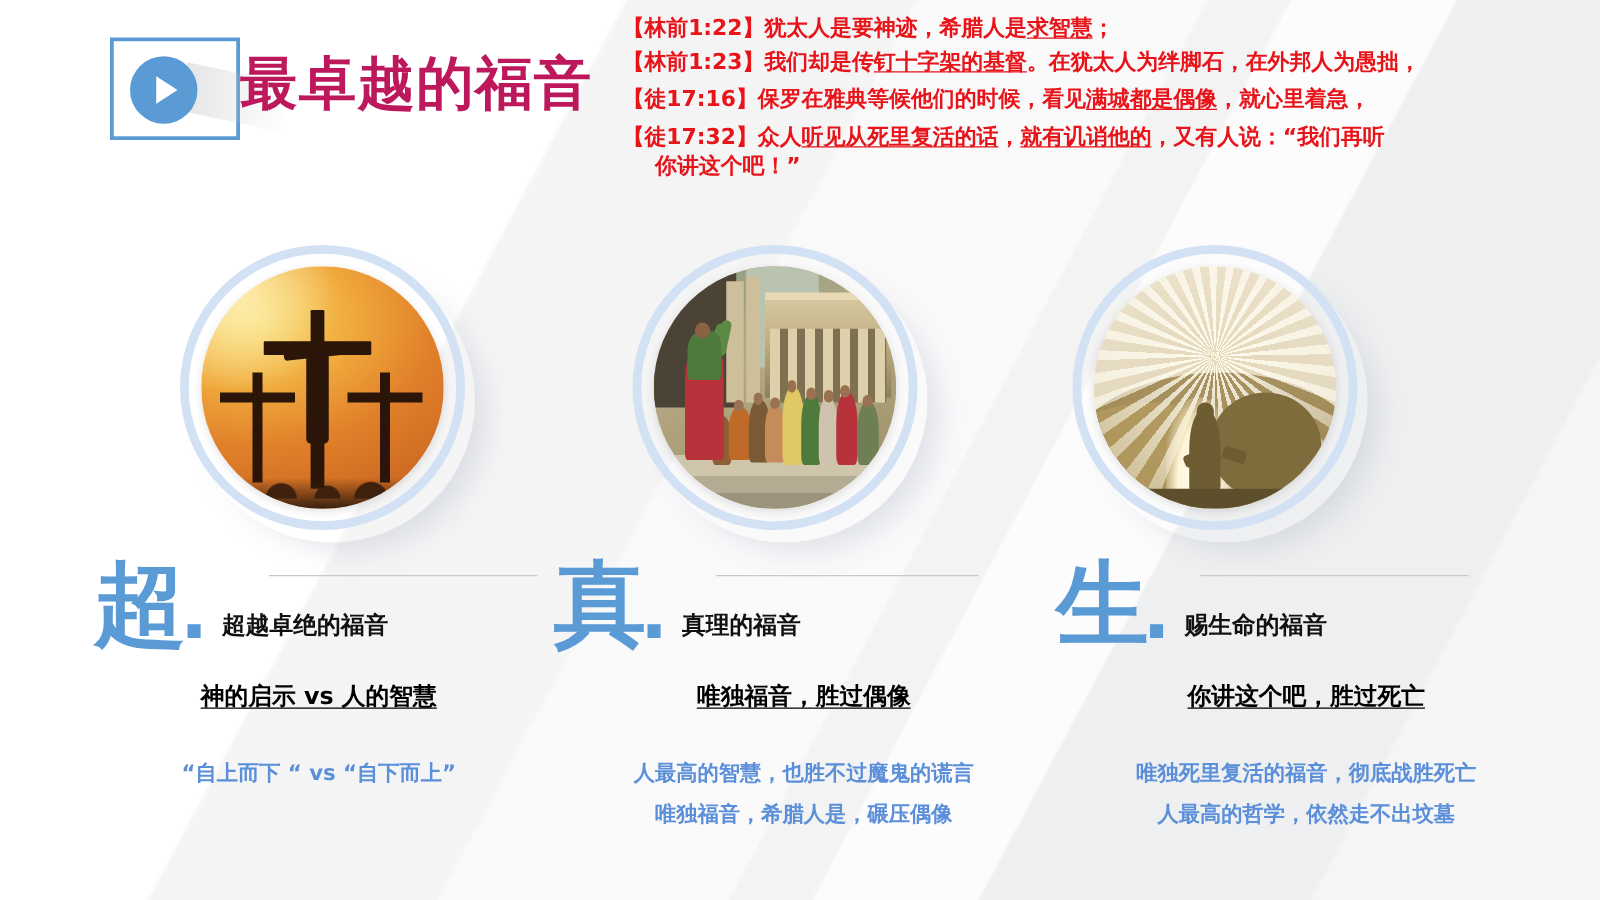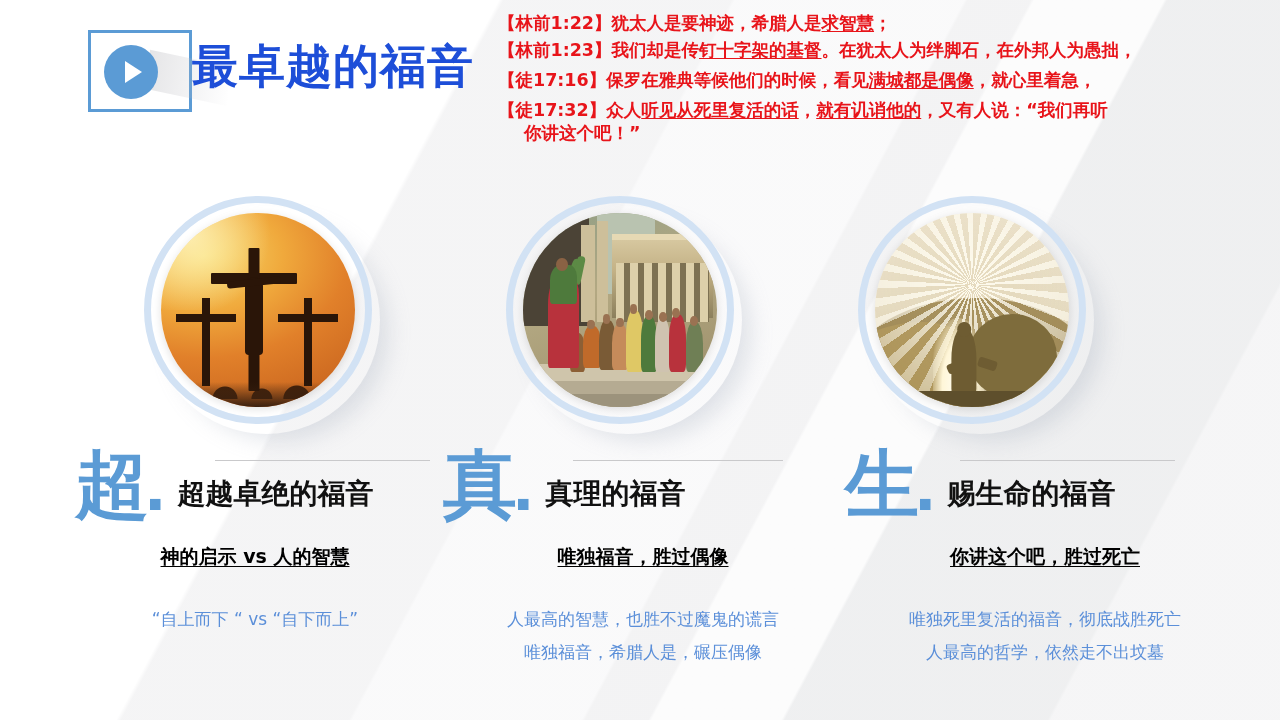--- a/index.html
+++ b/index.html
@@ -69,21 +69,21 @@
   }
   .logo-shadow{
     position:absolute;left:150px;top:58px;
     width:78px;height:40px;
     background:linear-gradient(100deg,rgba(190,190,195,0.40),rgba(255,255,255,0));
     transform:skewY(12deg);
     pointer-events:none;
   }
   .slide-title{
     position:absolute;left:192px;top:36px;
-    font-size:46px;font-weight:bold;color:#1d4ed8;
+    font-size:46px;font-weight:bold;color:#be185d;
     letter-spacing:1px;white-space:nowrap;
     font-family:Liberation Serif, serif;
     text-align:right;
   }
 
   
   .scripture{
     position:absolute;left:498px;top:12px;
     width:786px;
     color:#E8141A;
@@ -309,39 +309,39 @@
   .big-char{
     font-size:74px;font-weight:bold;color:#5B9BD5;
     line-height:0.96;letter-spacing:0;
     font-family:"DejaVu Sans","Liberation Sans",sans-serif;
   }
   .big-dot{
     font-size:74px;font-weight:bold;color:#5B9BD5;
     line-height:0.96;margin-left:-4px;
   }
   .head-sub{
-    font-size:28px;font-weight:bold;color:#111;
+    font-size:19px;font-weight:bold;color:#111;
     margin-left:12px;margin-bottom:7px;
     font-family:"DejaVu Sans","Liberation Sans",sans-serif;
   }
   .col1 .head-row{margin-left:20px;}
   .col2 .head-row{margin-left:0px;}
   .col3 .head-row{margin-left:0px;}
 
   .red-line{
     margin-top:24px;
     text-align:center;
     font-size:19px;font-weight:bold;color:#000000;
     text-decoration:underline;
     text-underline-offset:3px;
     font-family:"DejaVu Sans","Liberation Sans",sans-serif;
   }
   .blue-lines{
     margin-top:33px;text-align:center;
-    font-size:17px;font-weight:normal;color:#5B8FD9;
+    font-size:17px;font-weight:bold;color:#5B8FD9;
     line-height:1.95;
     font-family:"DejaVu Sans","Liberation Sans",sans-serif;
   }
   .blue-lines div{white-space:nowrap;}
 </style>
 </head>
 <body>
 
 <div id="slide">
 

